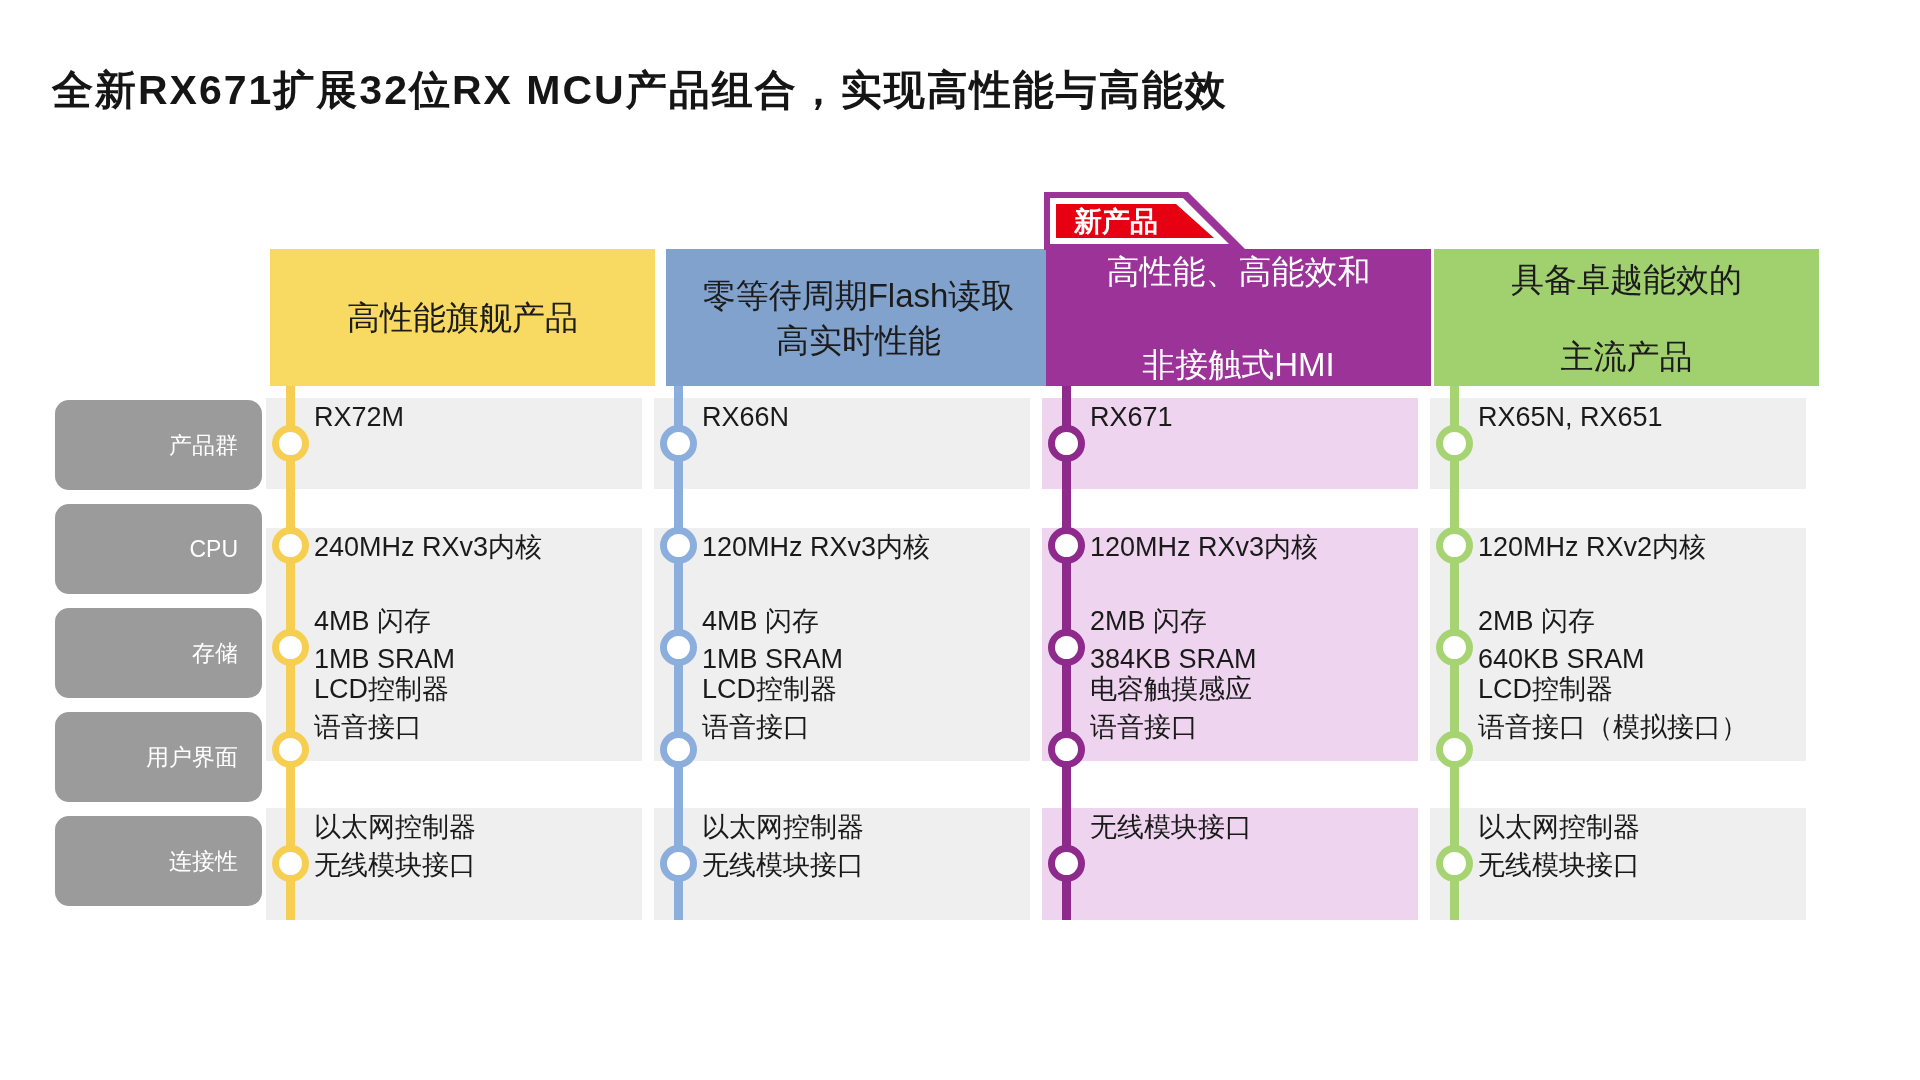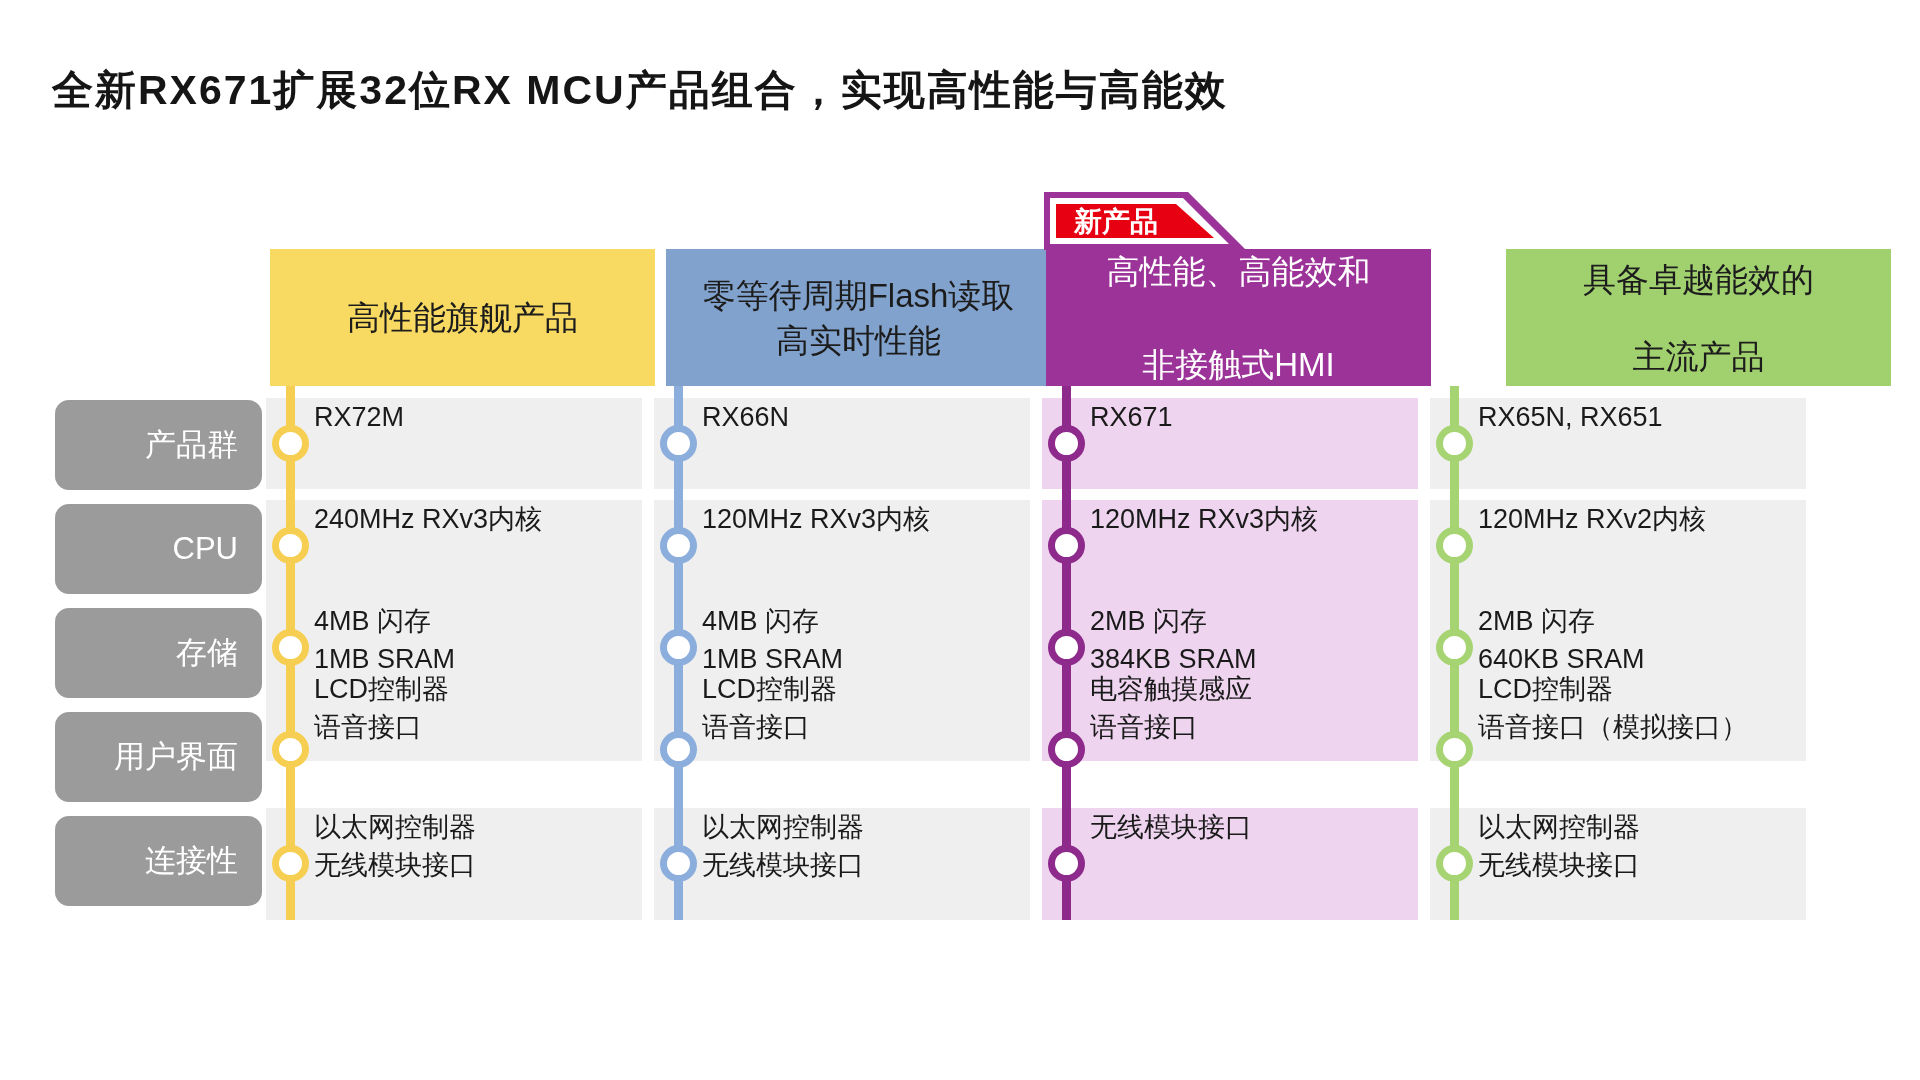--- a/index.html
+++ b/index.html
@@ -9,36 +9,36 @@
   .title{position:absolute;left:52px;top:56px;font-size:41px;line-height:68px;
          font-weight:bold;color:#151515;letter-spacing:2px;white-space:nowrap;}
 
   
   .col-header{position:absolute;top:249px;height:137px;width:385px;
               display:flex;flex-direction:column;justify-content:center;align-items:center;
               font-size:33px;line-height:45px;color:#1c1c1c;text-align:center;}
   .hc0{left:270px;background:var(--col0-header);}
   .hc1{left:666px;background:var(--col1-header);}
   .hc2{left:1046px;background:var(--col2-header);color:#ffffff;gap:48px;}
-  .hc3{left:1506px;background:var(--col3-header);gap:32px;}
+  .hc3{left:1434px;background:var(--col3-header);gap:32px;}
 
   
   .row-label{position:absolute;left:55px;width:207px;height:90px;border-radius:14px;
-             background:var(--label-gray);color:#ffffff;font-size:31px;
+             background:var(--label-gray);color:#ffffff;font-size:23px;
              display:flex;align-items:center;justify-content:flex-end;
              padding-right:24px;box-sizing:border-box;}
   .lr0{top:400px}.lr1{top:504px}.lr2{top:608px}.lr3{top:712px}.lr4{top:816px}
 
   
   .band{position:absolute;width:376px;background:var(--row-gray);
         display:flex;flex-direction:column;justify-content:flex-start;
         padding-left:48px;box-sizing:border-box;
         font-size:27px;line-height:38px;color:#1a1a1a;}
   .band.pink{background:var(--col2-band);}
-  .r0{top:398px;height:91px}.r1{top:500px;height:114px}.r2{top:602px;height:91px}
+  .r0{top:398px;height:91px}.r1{top:528px;height:114px}.r2{top:602px;height:91px}
   .r3{top:670px;height:91px}.r4{top:808px;height:112px}
   .bc0{left:266px}.bc1{654px;left:654px}.bc2{left:1042px}.bc3{left:1430px}
 
   
   .vline{position:absolute;top:386px;height:534px;width:9px;}
   .lc0{left:286px;background:var(--col0-line);}
   .lc1{left:674px;background:var(--col1-line);}
   .lc2{left:1062px;background:var(--col2-line);}
   .lc3{left:1450px;background:var(--col3-line);}
 

